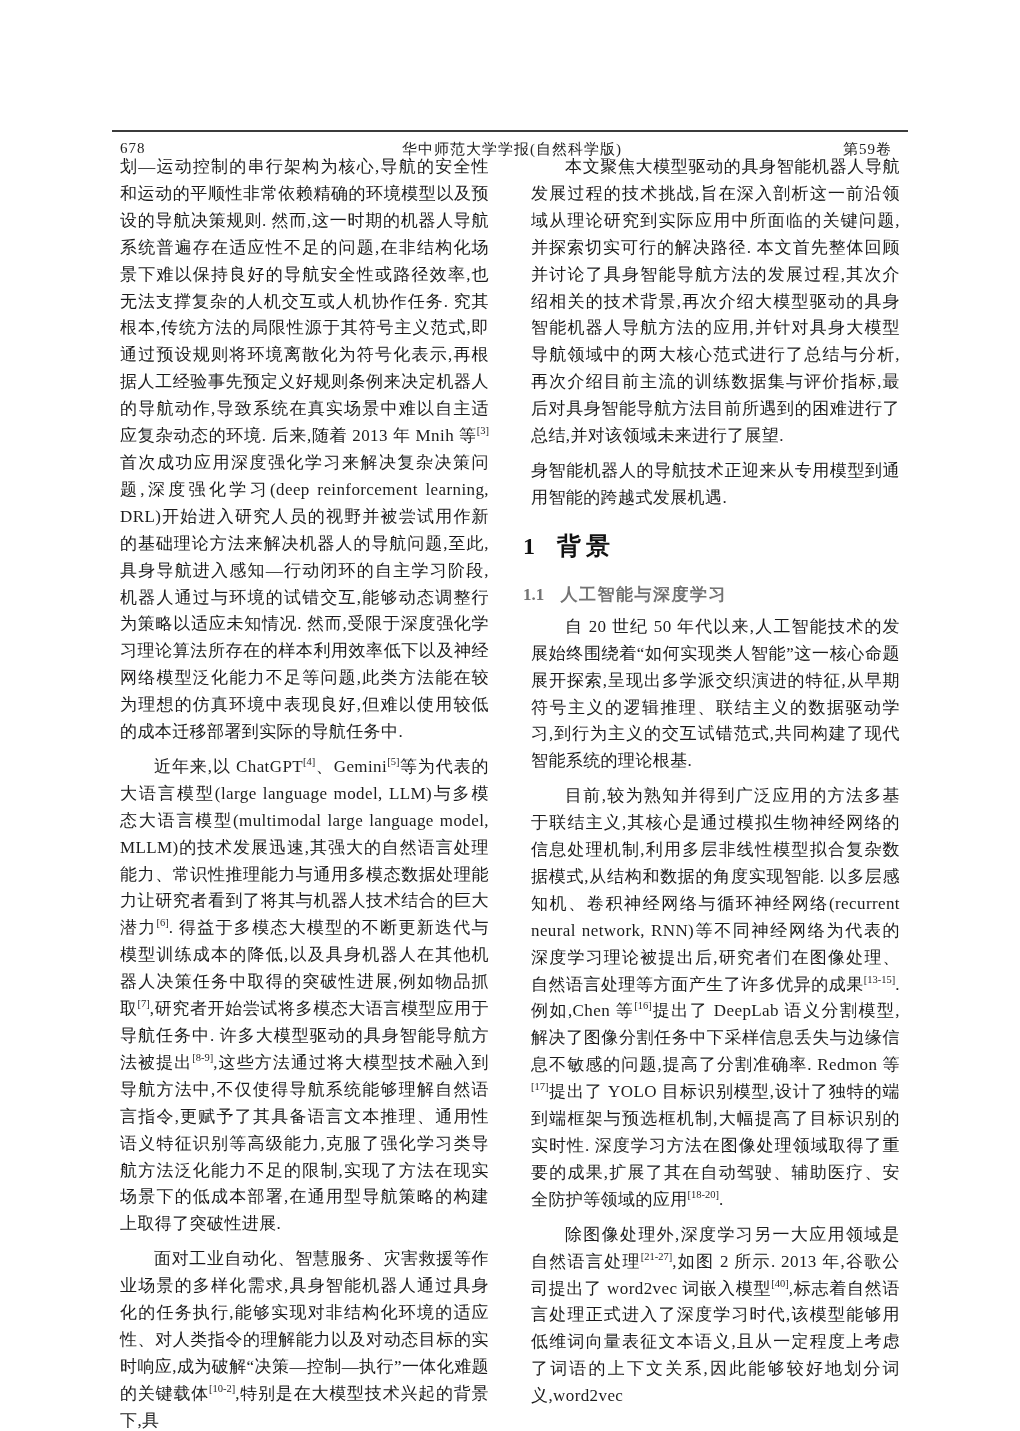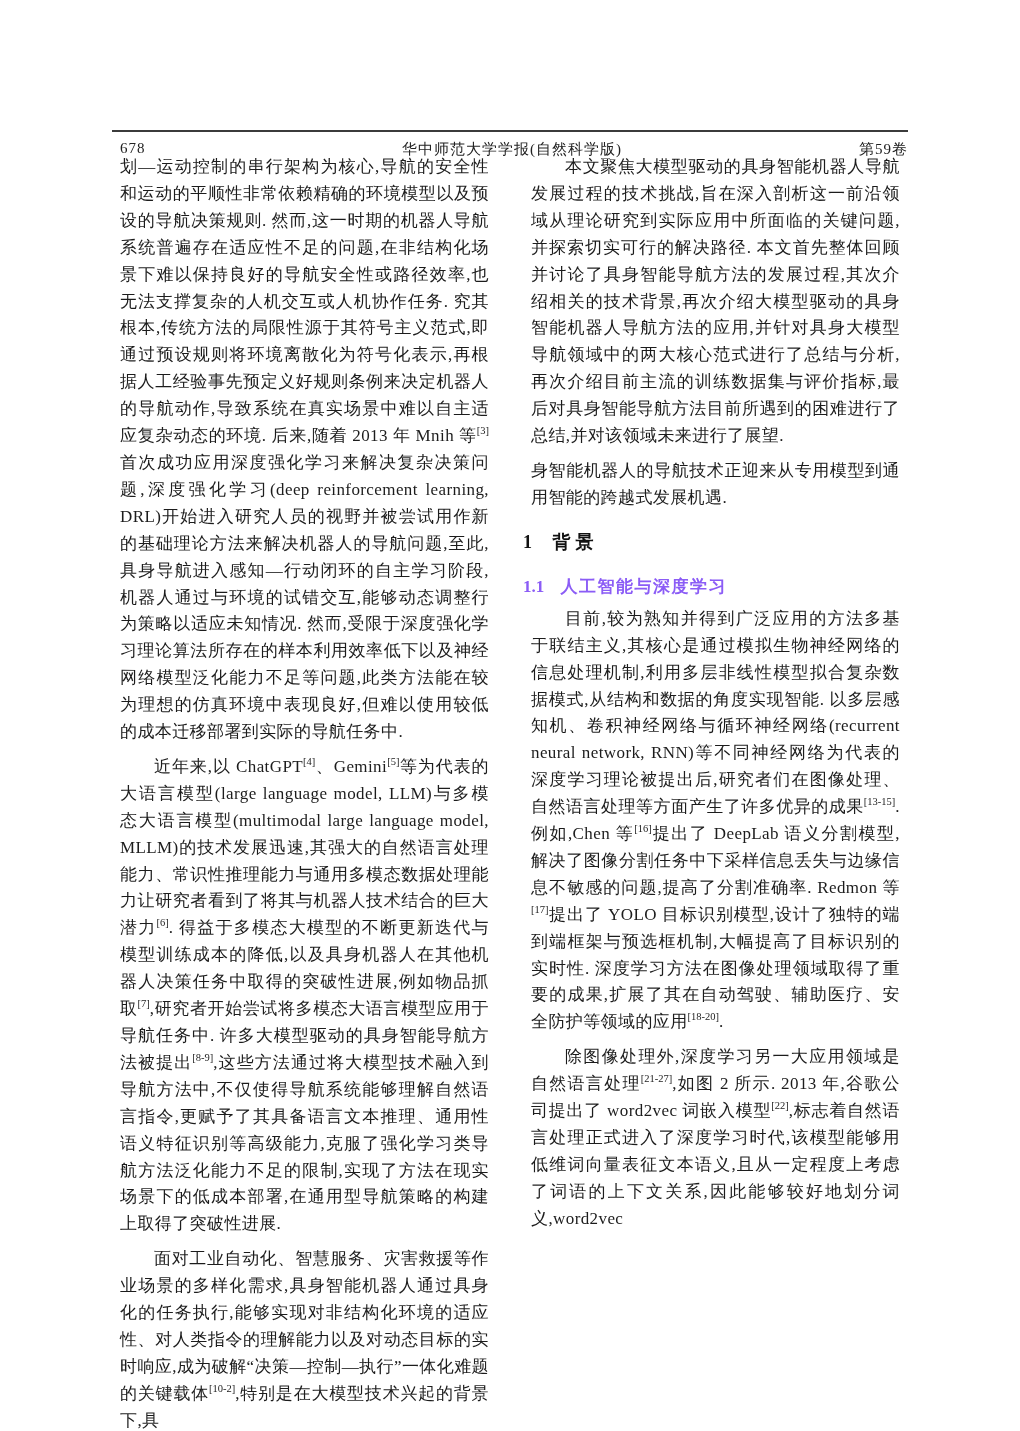--- a/index.html
+++ b/index.html
@@ -39,21 +39,21 @@
   .journal-title {
     position: absolute;
     left: 4px;
     right: 0;
     top: 0;
     text-align: center;
     letter-spacing: 1px;
   }
   .volume-label {
     position: absolute;
-    right: 0;
+    right: 16px;
     top: 0;
     letter-spacing: 1px;
   }
   .header-rule {
     position: absolute;
     top: 130px;
     left: 112px;
     width: 796px;
     border-top: 2px solid #3b3b3b;
   }
@@ -80,35 +80,35 @@
     text-indent: 2em;
   }
   sup.ref {
     font-size: 10.5px;
     line-height: 0;
     letter-spacing: 0;
     vertical-align: super;
   }
   .section-heading {
     margin: 18px 0 21px 0;
-    font-size: 18px;
+    font-size: 24px;
     font-weight: bold;
     color: #111;
   }
   .section-heading .h-num {
     margin-right: 16px;
   }
   .section-heading .h-title {
     letter-spacing: 5px;
   }
   .subsection-heading {
     margin: 0 0 7px 0;
     font-size: 17px;
     font-weight: bold;
-    color: #8b5cf6;
+    color: #737373;
   }
   .subsection-heading .h-num {
     margin-right: 12px;
   }
   .subsection-heading .h-title {
     letter-spacing: 1.5px;
   }
 </style>
 </head>
 <body>
@@ -138,19 +138,20 @@
       <h2 class="section-heading">
         <span class="h-num">1</span>
         <span class="h-title">背景</span>
       </h2>
 
       <h3 class="subsection-heading">
         <span class="h-num">1.1</span>
         <span class="h-title">人工智能与深度学习</span>
       </h3>
 
+      <p class="para indent">自 20 世纪 50 年代以来,人工智能技术的发展始终围绕着“如何实现类人智能”这一核心命题展开探索,呈现出多学派交织演进的特征,从早期符号主义的逻辑推理、联结主义的数据驱动学习,到行为主义的交互试错范式,共同构建了现代智能系统的理论根基.</p>
       <p class="para indent">目前,较为熟知并得到广泛应用的方法多基于联结主义,其核心是通过模拟生物神经网络的信息处理机制,利用多层非线性模型拟合复杂数据模式,从结构和数据的角度实现智能. 以多层感知机、卷积神经网络与循环神经网络(recurrent neural network, RNN)等不同神经网络为代表的深度学习理论被提出后,研究者们在图像处理、自然语言处理等方面产生了许多优异的成果<sup class="ref">[13-15]</sup>. 例如,Chen 等<sup class="ref">[16]</sup>提出了 DeepLab 语义分割模型,解决了图像分割任务中下采样信息丢失与边缘信息不敏感的问题,提高了分割准确率. Redmon 等<sup class="ref">[17]</sup>提出了 YOLO 目标识别模型,设计了独特的端到端框架与预选框机制,大幅提高了目标识别的实时性. 深度学习方法在图像处理领域取得了重要的成果,扩展了其在自动驾驶、辅助医疗、安全防护等领域的应用<sup class="ref">[18-20]</sup>.</p>
-      <p class="para indent">除图像处理外,深度学习另一大应用领域是自然语言处理<sup class="ref">[21-27]</sup>,如图 2 所示. 2013 年,谷歌公司提出了 word2vec 词嵌入模型<sup class="ref">[22]</sup>,标志着自然语言处理正式进入了深度学习时代,该模型能够用低维词向量表征文本语义,且从一定程度上考虑了词语的上下文关系,因此能够较好地划分词义,word2vec</p>
+      <p class="para indent">除图像处理外,深度学习另一大应用领域是自然语言处理<sup class="ref">[21-27]</sup>,如图 2 所示. 2013 年,谷歌公司提出了 word2vec 词嵌入模型<sup class="ref">[40]</sup>,标志着自然语言处理正式进入了深度学习时代,该模型能够用低维词向量表征文本语义,且从一定程度上考虑了词语的上下文关系,因此能够较好地划分词义,word2vec</p>
     </section>
 
   </main>
 
 </div>
 
 </body></html>

